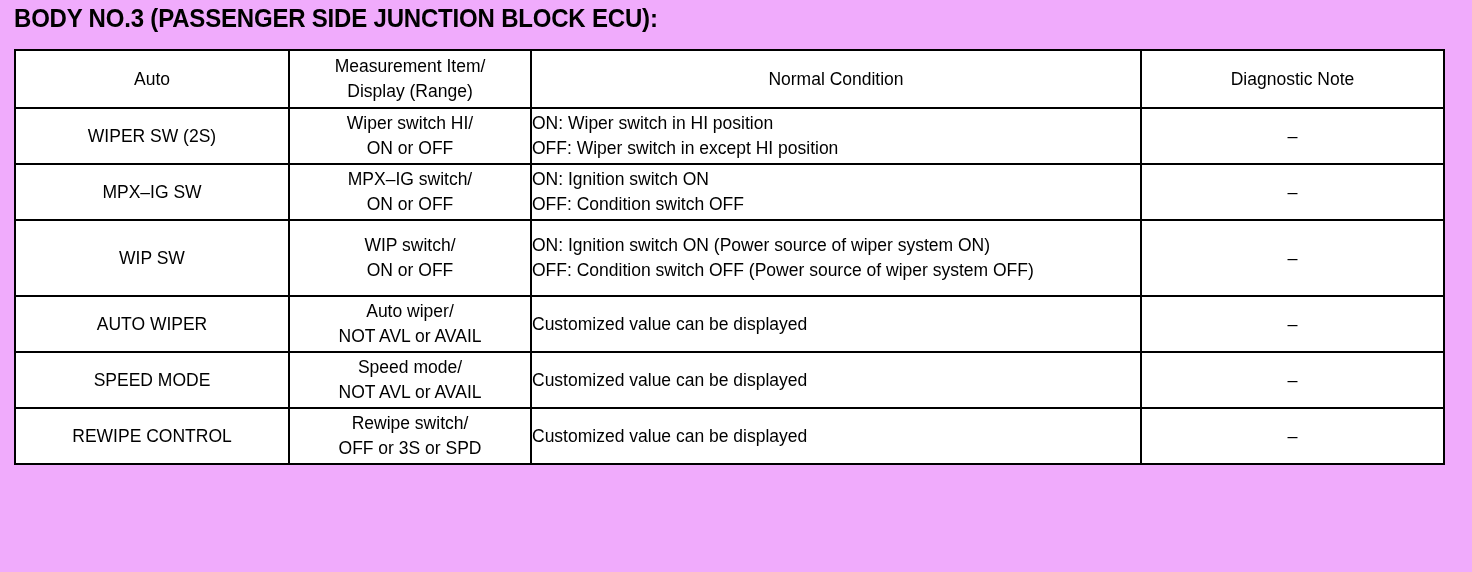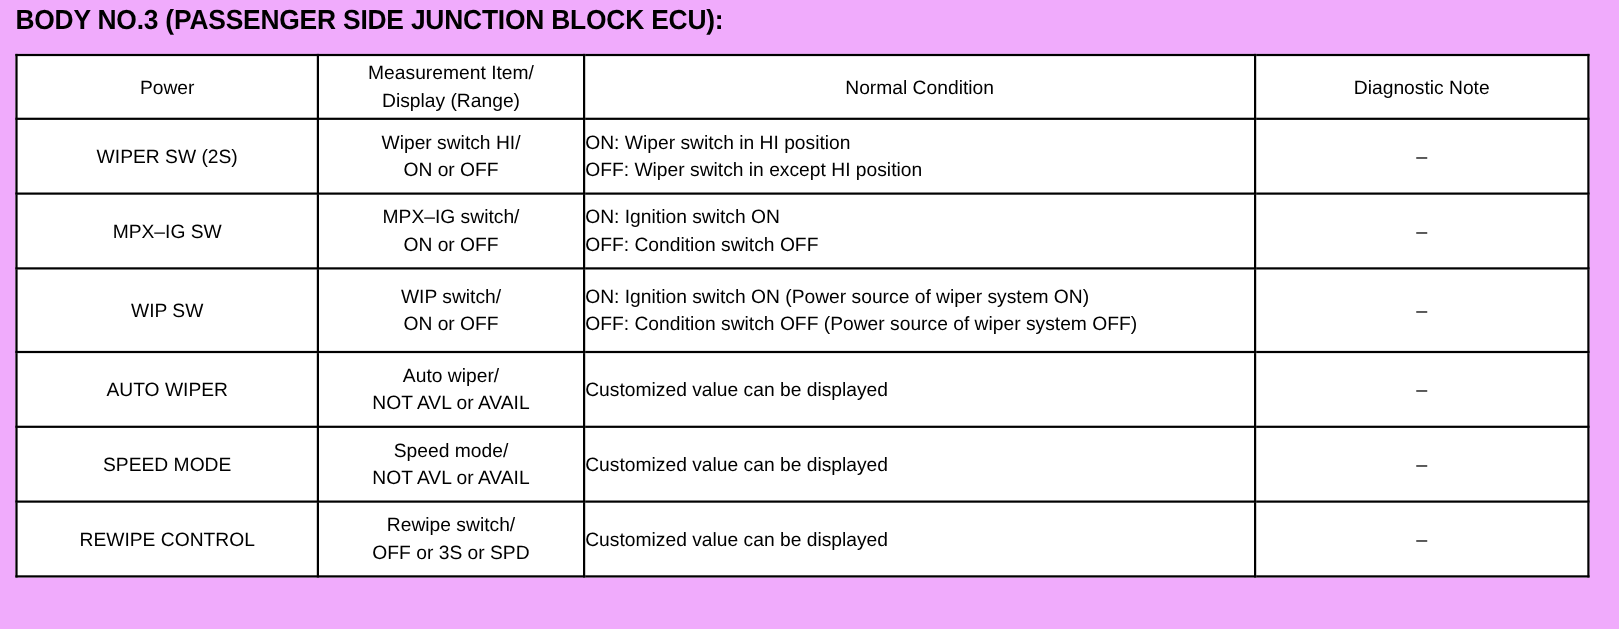--- a/index.html
+++ b/index.html
@@ -71,21 +71,21 @@
   }
 
   thead td {
     height: 56px;
   }
   .hdr {
     text-align: center;
     padding: 4px 6px;
   }
 
-  .r-tall  { height: 68px; }
+  .r-tall  { height: 56px; }
   .r-xtall { height: 76px; }
 
   .line { display: block; white-space: nowrap; }
 
   .cond-line {
     display: block;
     text-indent: -54px;
     padding-left: 54px;
   }
 
@@ -104,21 +104,21 @@
   <table class="data-table">
     <colgroup>
       <col class="col-item">
       <col class="col-meas">
       <col class="col-normal">
       <col class="col-note">
     </colgroup>
     <thead>
       <tr>
         <td class="hdr">
-          <span class="line">Power</span>
+          <span class="line">Auto</span>
         </td>
         <td class="hdr">
           <span class="line">Measurement Item/</span>
           <span class="line">Display (Range)</span>
         </td>
         <td class="hdr">
           <span class="line">Normal Condition</span>
         </td>
         <td class="hdr">
           <span class="line">Diagnostic Note</span>

